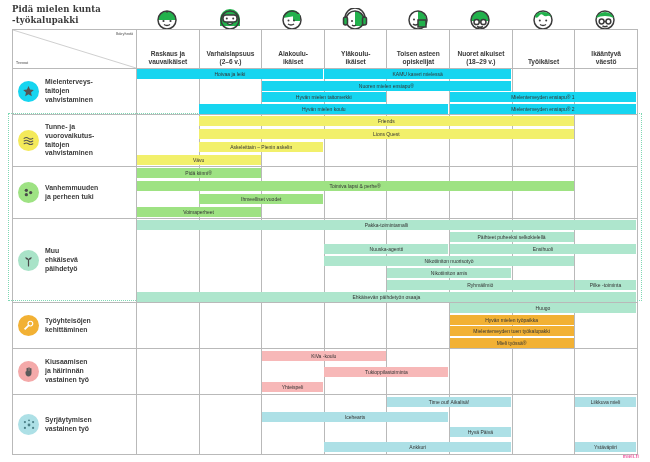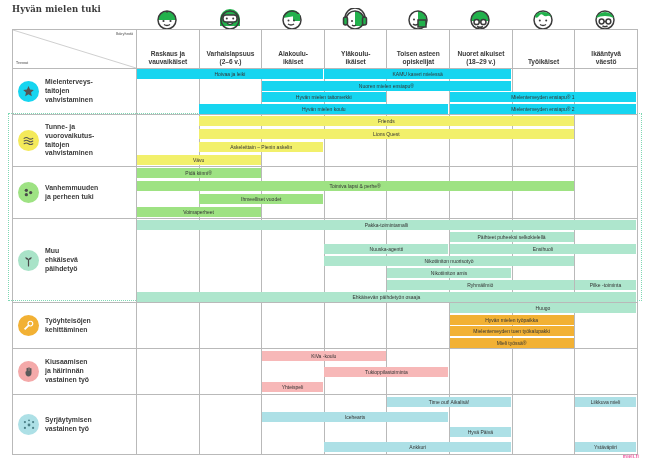--- a/index.html
+++ b/index.html
@@ -66,21 +66,22 @@
   
   #logo{position:absolute;right:11px;bottom:3px;font-size:4.6px;
         color:#f0539c;font-weight:bold;letter-spacing:.2px;}
 </style>
 </head>
 <body>
 
 <div id="page">
 
   <div id="title">
-    <span>Hyvän mielen tuki</span>
+    <span>Pidä mielen kunta</span>
+    <span class="l2">-työkalupakki</span>
   </div>
 
   <div id="sidenote">Tämä on osa Hyvän mielen ja päihteettömän työn ydintä.</div>
 
   <div id="avatars">
       <div class="av">
         <svg width="28" height="24" viewBox="0 0 28 24">
           <path d="M5 12a9 9 0 0 1 18 0" fill="#22b14c"></path>
           <circle cx="14" cy="12" r="9" stroke="#3b3b3b" stroke-width="1.5" fill="none"></circle>
              <circle cx="10.5" cy="13" r="1.1" fill="#3b3b3b"></circle>

